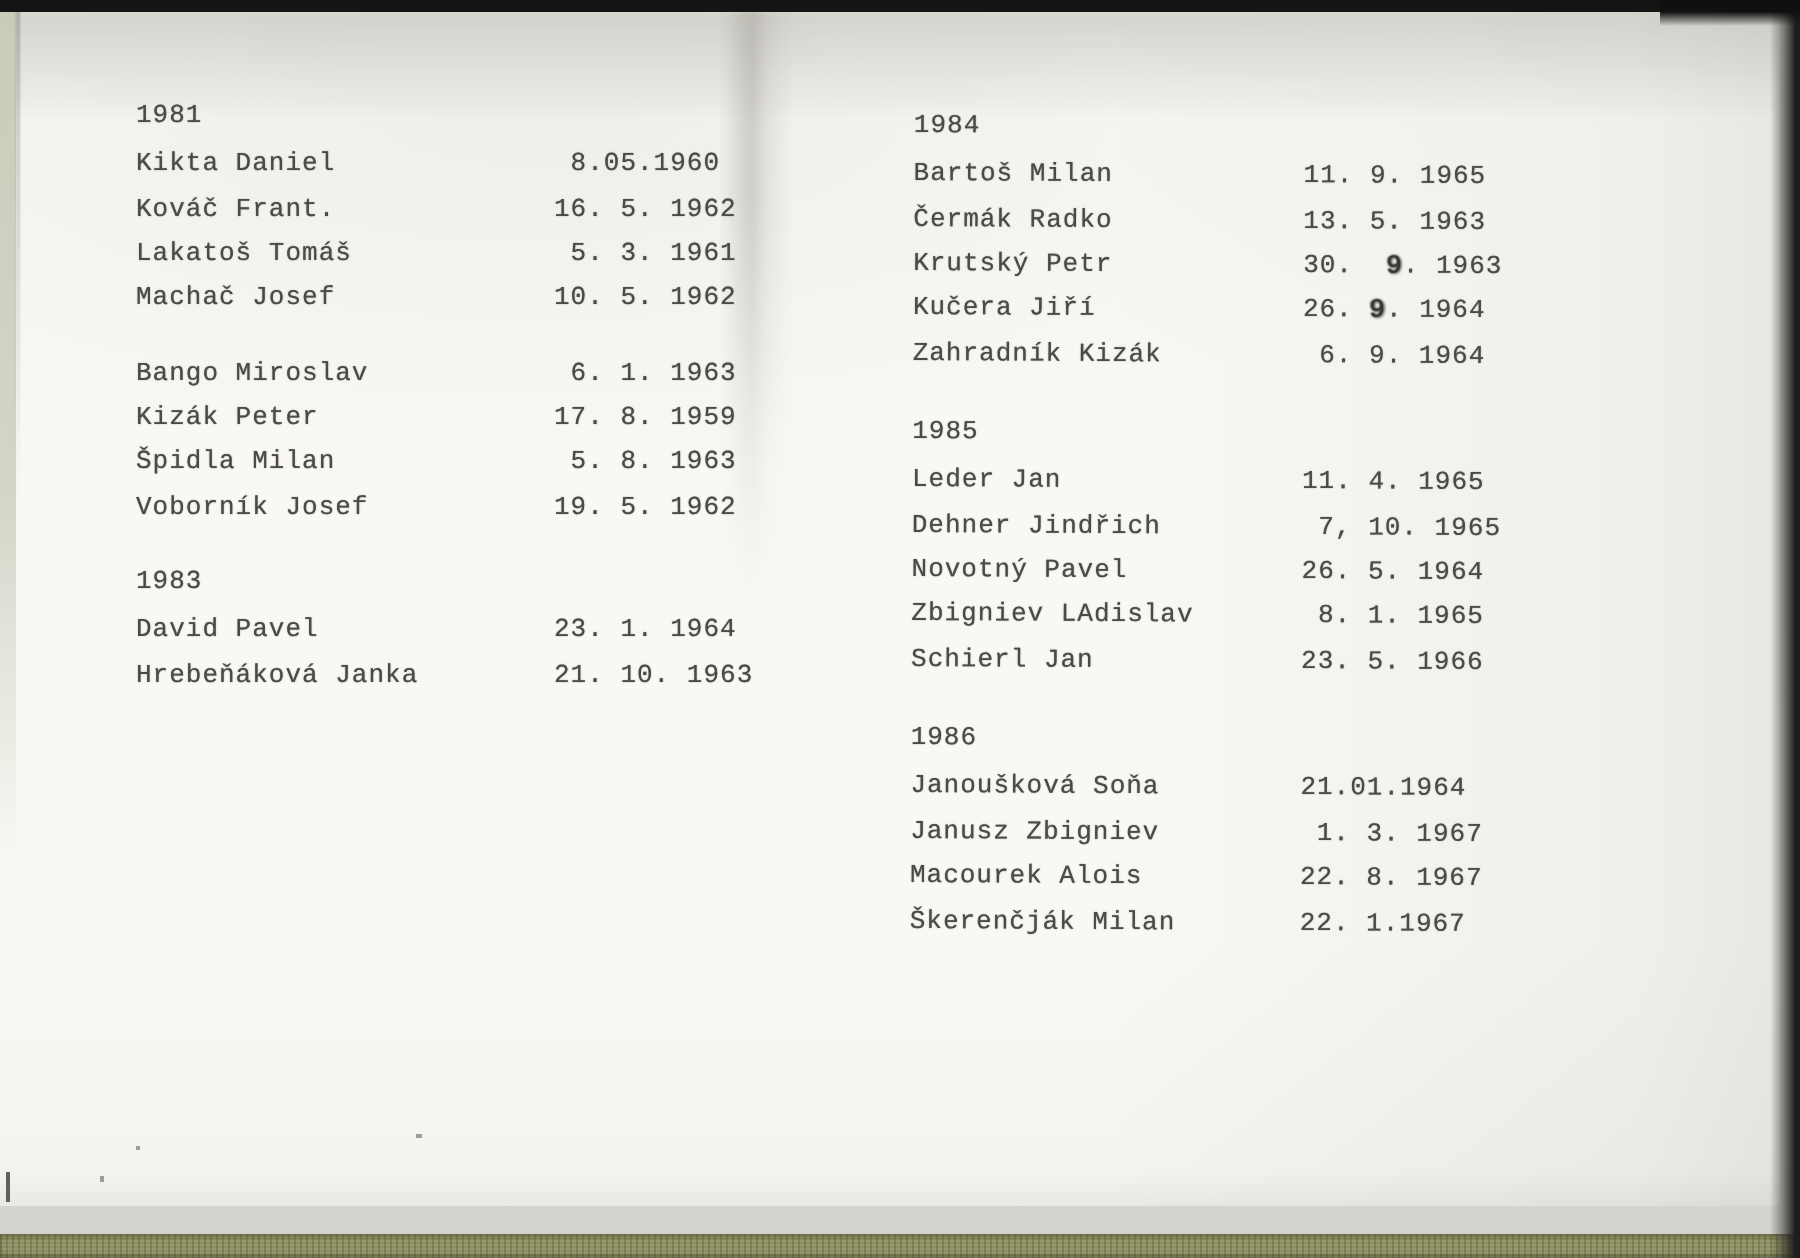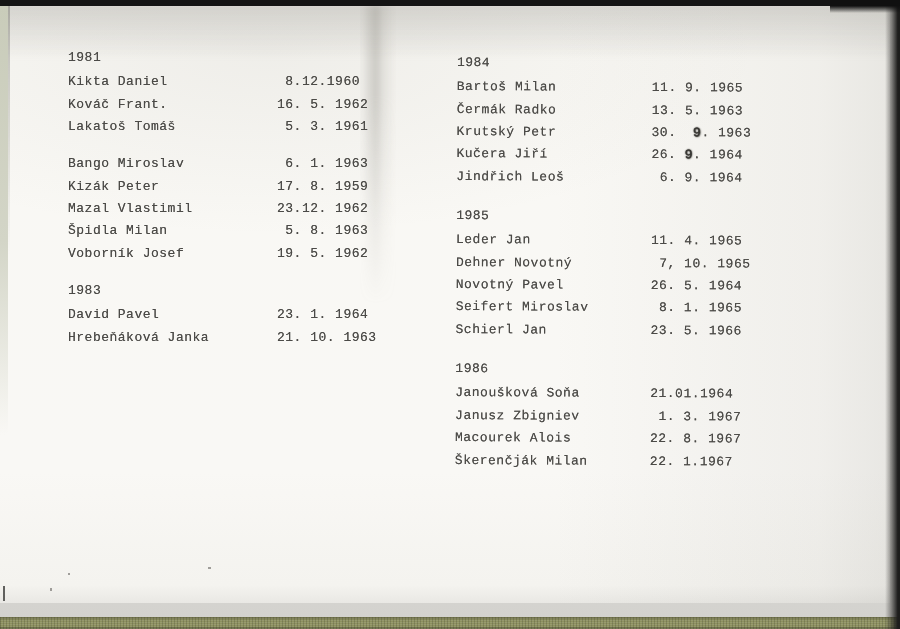--- a/index.html
+++ b/index.html
@@ -64,52 +64,52 @@
   .ovr{color:#383733;text-shadow:0 0 1.2px #383733,.7px .4px 1.4px rgba(56,55,51,.9),-.5px 0 .8px rgba(56,55,51,.7);}
 </style>
 </head>
 <body>
 
 <div class="scan">
   <div class="page">
     <div class="col col-left">
         <div class="section">
           <div class="year">1981</div>
-          <div class="row"><span class="nm">Kikta Daniel</span><span class="dt"> 8.12.1960</span></div>
+          <div class="row"><span class="nm">Kikta Daniel</span><span class="dt"> 8.05.1960</span></div>
           <div class="row"><span class="nm">Kováč Frant.</span><span class="dt">16. 5. 1962</span></div>
           <div class="row"><span class="nm">Lakatoš Tomáš</span><span class="dt"> 5. 3. 1961</span></div>
+          <div class="row"><span class="nm">Machač Josef</span><span class="dt">10. 5. 1962</span></div>
         </div>
         <div class="section">
           <div class="row"><span class="nm">Bango Miroslav</span><span class="dt"> 6. 1. 1963</span></div>
           <div class="row"><span class="nm">Kizák Peter</span><span class="dt">17. 8. 1959</span></div>
-          <div class="row"><span class="nm">Mazal Vlastimil</span><span class="dt">23.12. 1962</span></div>
           <div class="row"><span class="nm">Špidla Milan</span><span class="dt"> 5. 8. 1963</span></div>
           <div class="row"><span class="nm">Voborník Josef</span><span class="dt">19. 5. 1962</span></div>
         </div>
         <div class="section">
           <div class="year">1983</div>
           <div class="row"><span class="nm">David Pavel</span><span class="dt">23. 1. 1964</span></div>
           <div class="row"><span class="nm">Hrebeňáková Janka</span><span class="dt">21. 10. 1963</span></div>
         </div>
       </div>
     <div class="col col-right">
         <div class="section">
           <div class="year">1984</div>
           <div class="row"><span class="nm">Bartoš Milan</span><span class="dt">11. 9. 1965</span></div>
           <div class="row"><span class="nm">Čermák Radko</span><span class="dt">13. 5. 1963</span></div>
           <div class="row"><span class="nm">Krutský Petr</span><span class="dt">30.  <span class="ovr">9</span>. 1963</span></div>
           <div class="row"><span class="nm">Kučera Jiří</span><span class="dt">26. <span class="ovr">9</span>. 1964</span></div>
-          <div class="row"><span class="nm">Jindřich Leoš</span><span class="dt"> 6. 9. 1964</span></div>
+          <div class="row"><span class="nm">Zahradník Kizák</span><span class="dt"> 6. 9. 1964</span></div>
         </div>
         <div class="section">
           <div class="year">1985</div>
           <div class="row"><span class="nm">Leder Jan</span><span class="dt">11. 4. 1965</span></div>
-          <div class="row"><span class="nm">Dehner Novotný</span><span class="dt"> 7, 10. 1965</span></div>
+          <div class="row"><span class="nm">Dehner Jindřich</span><span class="dt"> 7, 10. 1965</span></div>
           <div class="row"><span class="nm">Novotný Pavel</span><span class="dt">26. 5. 1964</span></div>
-          <div class="row"><span class="nm">Seifert Miroslav</span><span class="dt"> 8. 1. 1965</span></div>
+          <div class="row"><span class="nm">Zbigniev LAdislav</span><span class="dt"> 8. 1. 1965</span></div>
           <div class="row"><span class="nm">Schierl Jan</span><span class="dt">23. 5. 1966</span></div>
         </div>
         <div class="section">
           <div class="year">1986</div>
           <div class="row"><span class="nm">Janoušková Soňa</span><span class="dt">21.01.1964</span></div>
           <div class="row"><span class="nm">Janusz Zbigniev</span><span class="dt"> 1. 3. 1967</span></div>
           <div class="row"><span class="nm">Macourek Alois</span><span class="dt">22. 8. 1967</span></div>
           <div class="row"><span class="nm">Škerenčják Milan</span><span class="dt">22. 1.1967</span></div>
         </div>
       </div>

